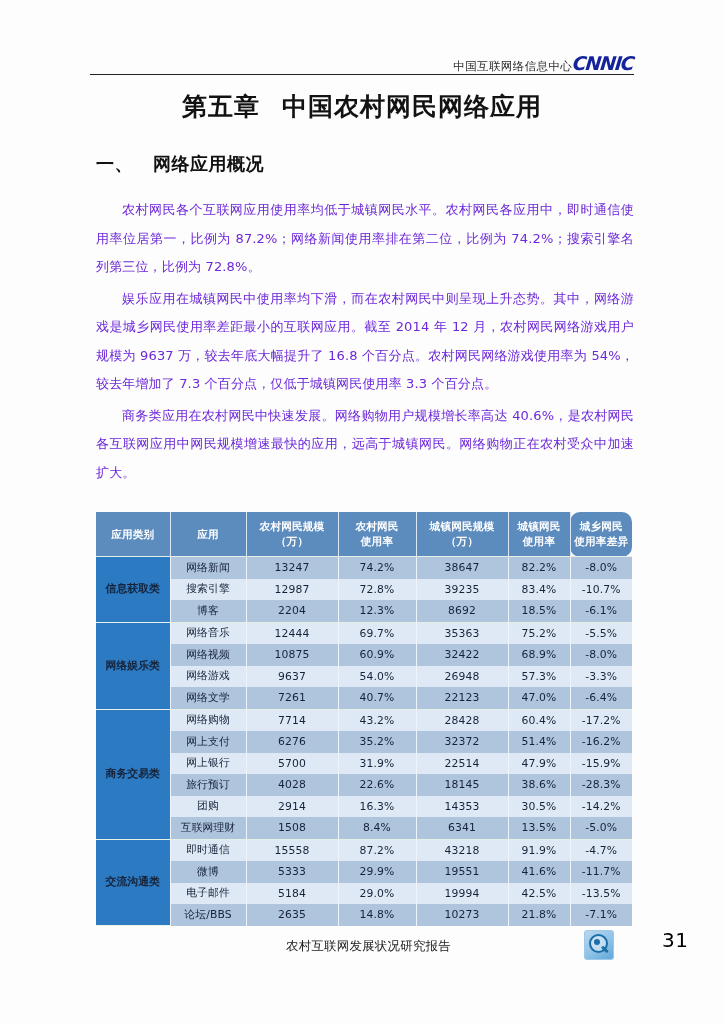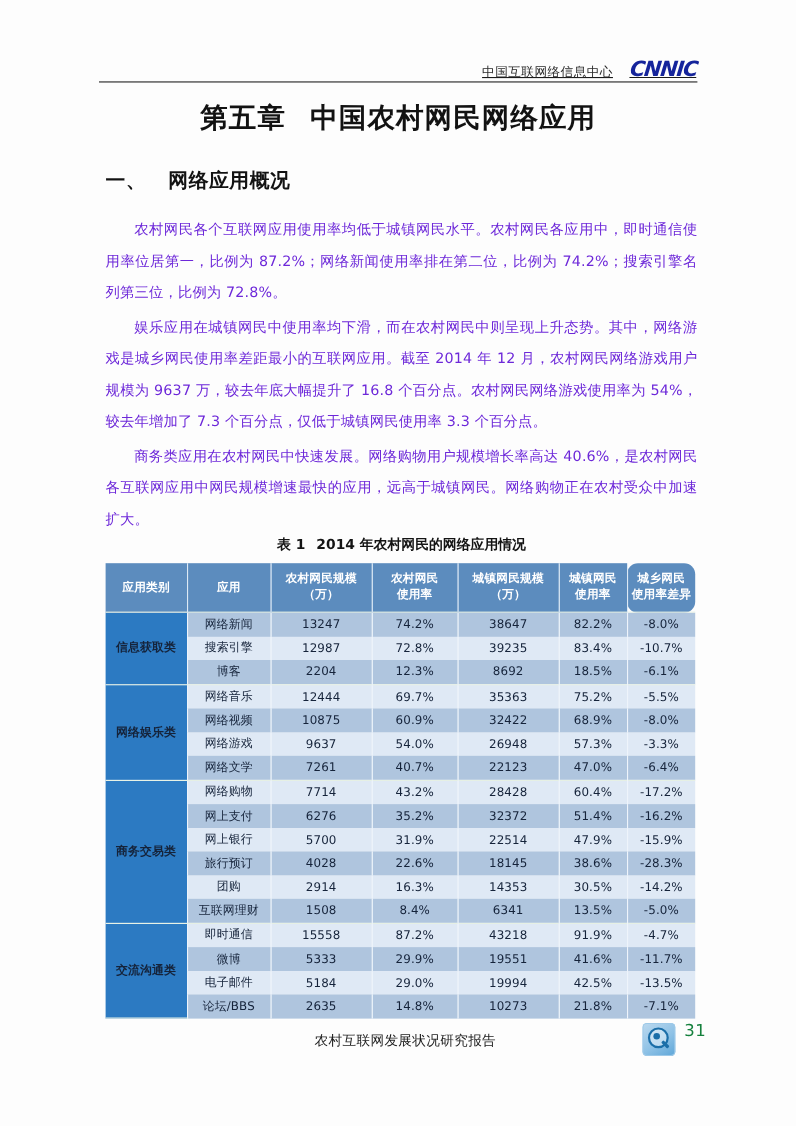--- a/index.html
+++ b/index.html
@@ -30,22 +30,21 @@
     left: 90px;
     width: 544px;
     height: 30px;
     display: flex;
     align-items: flex-end;
     justify-content: flex-end;
   }
   .header-inner {
     display: flex;
     align-items: baseline;
-    gap: 16px;
-    text-decoration: underline;
+    gap: 1px;
   }
   .header-cn {
     font-family: "DejaVu Sans", "Liberation Sans", sans-serif;
     font-size: 11.5px;
     color: #2a2a2a;
     letter-spacing: 0.4px;
   }
   .header-logo {
     font-family: "DejaVu Sans", "Liberation Sans", sans-serif;
     font-size: 19px;
@@ -234,24 +233,24 @@
     left: 17px;
     top: 18px;
     width: 8px;
     height: 2.6px;
     background: #1b6ea8;
     transform: rotate(45deg);
     border-radius: 1px;
   }
   .page-number {
     position: absolute;
-    left: 526px;
+    left: 566px;
     top: -6px;
-    font-size: 15px;
-    color: #15803d;
+    font-size: 20px;
+    color: #000000;
     letter-spacing: 0.5px;
   }
 </style>
 </head>
 <body>
 
 <div class="page">
 
   <div class="header">
     <div class="header-inner">
@@ -268,23 +267,20 @@
   <div class="section-heading">
     <span>一、</span><span class="gap"></span><span>网络应用概况</span>
   </div>
 
   <div class="body-copy">
     <p class="para">农村网民各个互联网应用使用率均低于城镇网民水平。农村网民各应用中，即时通信使用率位居第一，比例为 87.2%；网络新闻使用率排在第二位，比例为 74.2%；搜索引擎名列第三位，比例为 72.8%。</p>
     <p class="para">娱乐应用在城镇网民中使用率均下滑，而在农村网民中则呈现上升态势。其中，网络游戏是城乡网民使用率差距最小的互联网应用。截至 2014 年 12 月，农村网民网络游戏用户规模为 9637 万，较去年底大幅提升了 16.8 个百分点。农村网民网络游戏使用率为 54%，较去年增加了 7.3 个百分点，仅低于城镇网民使用率 3.3 个百分点。</p>
     <p class="para">商务类应用在农村网民中快速发展。网络购物用户规模增长率高达 40.6%，是农村网民各互联网应用中网民规模增速最快的应用，远高于城镇网民。网络购物正在农村受众中加速扩大。</p>
   </div>
 
-  <div class="table-caption">
-    <span>表 1</span><span class="gap"></span><span>2014 年农村网民的网络应用情况</span>
-  </div>
 
   <div class="data-table-wrap">
     <table class="data-table">
       <colgroup>
         <col class="c-cat">
           <col class="c-app">
           <col class="c-rs">
           <col class="c-rr">
           <col class="c-us">
           <col class="c-ur">

